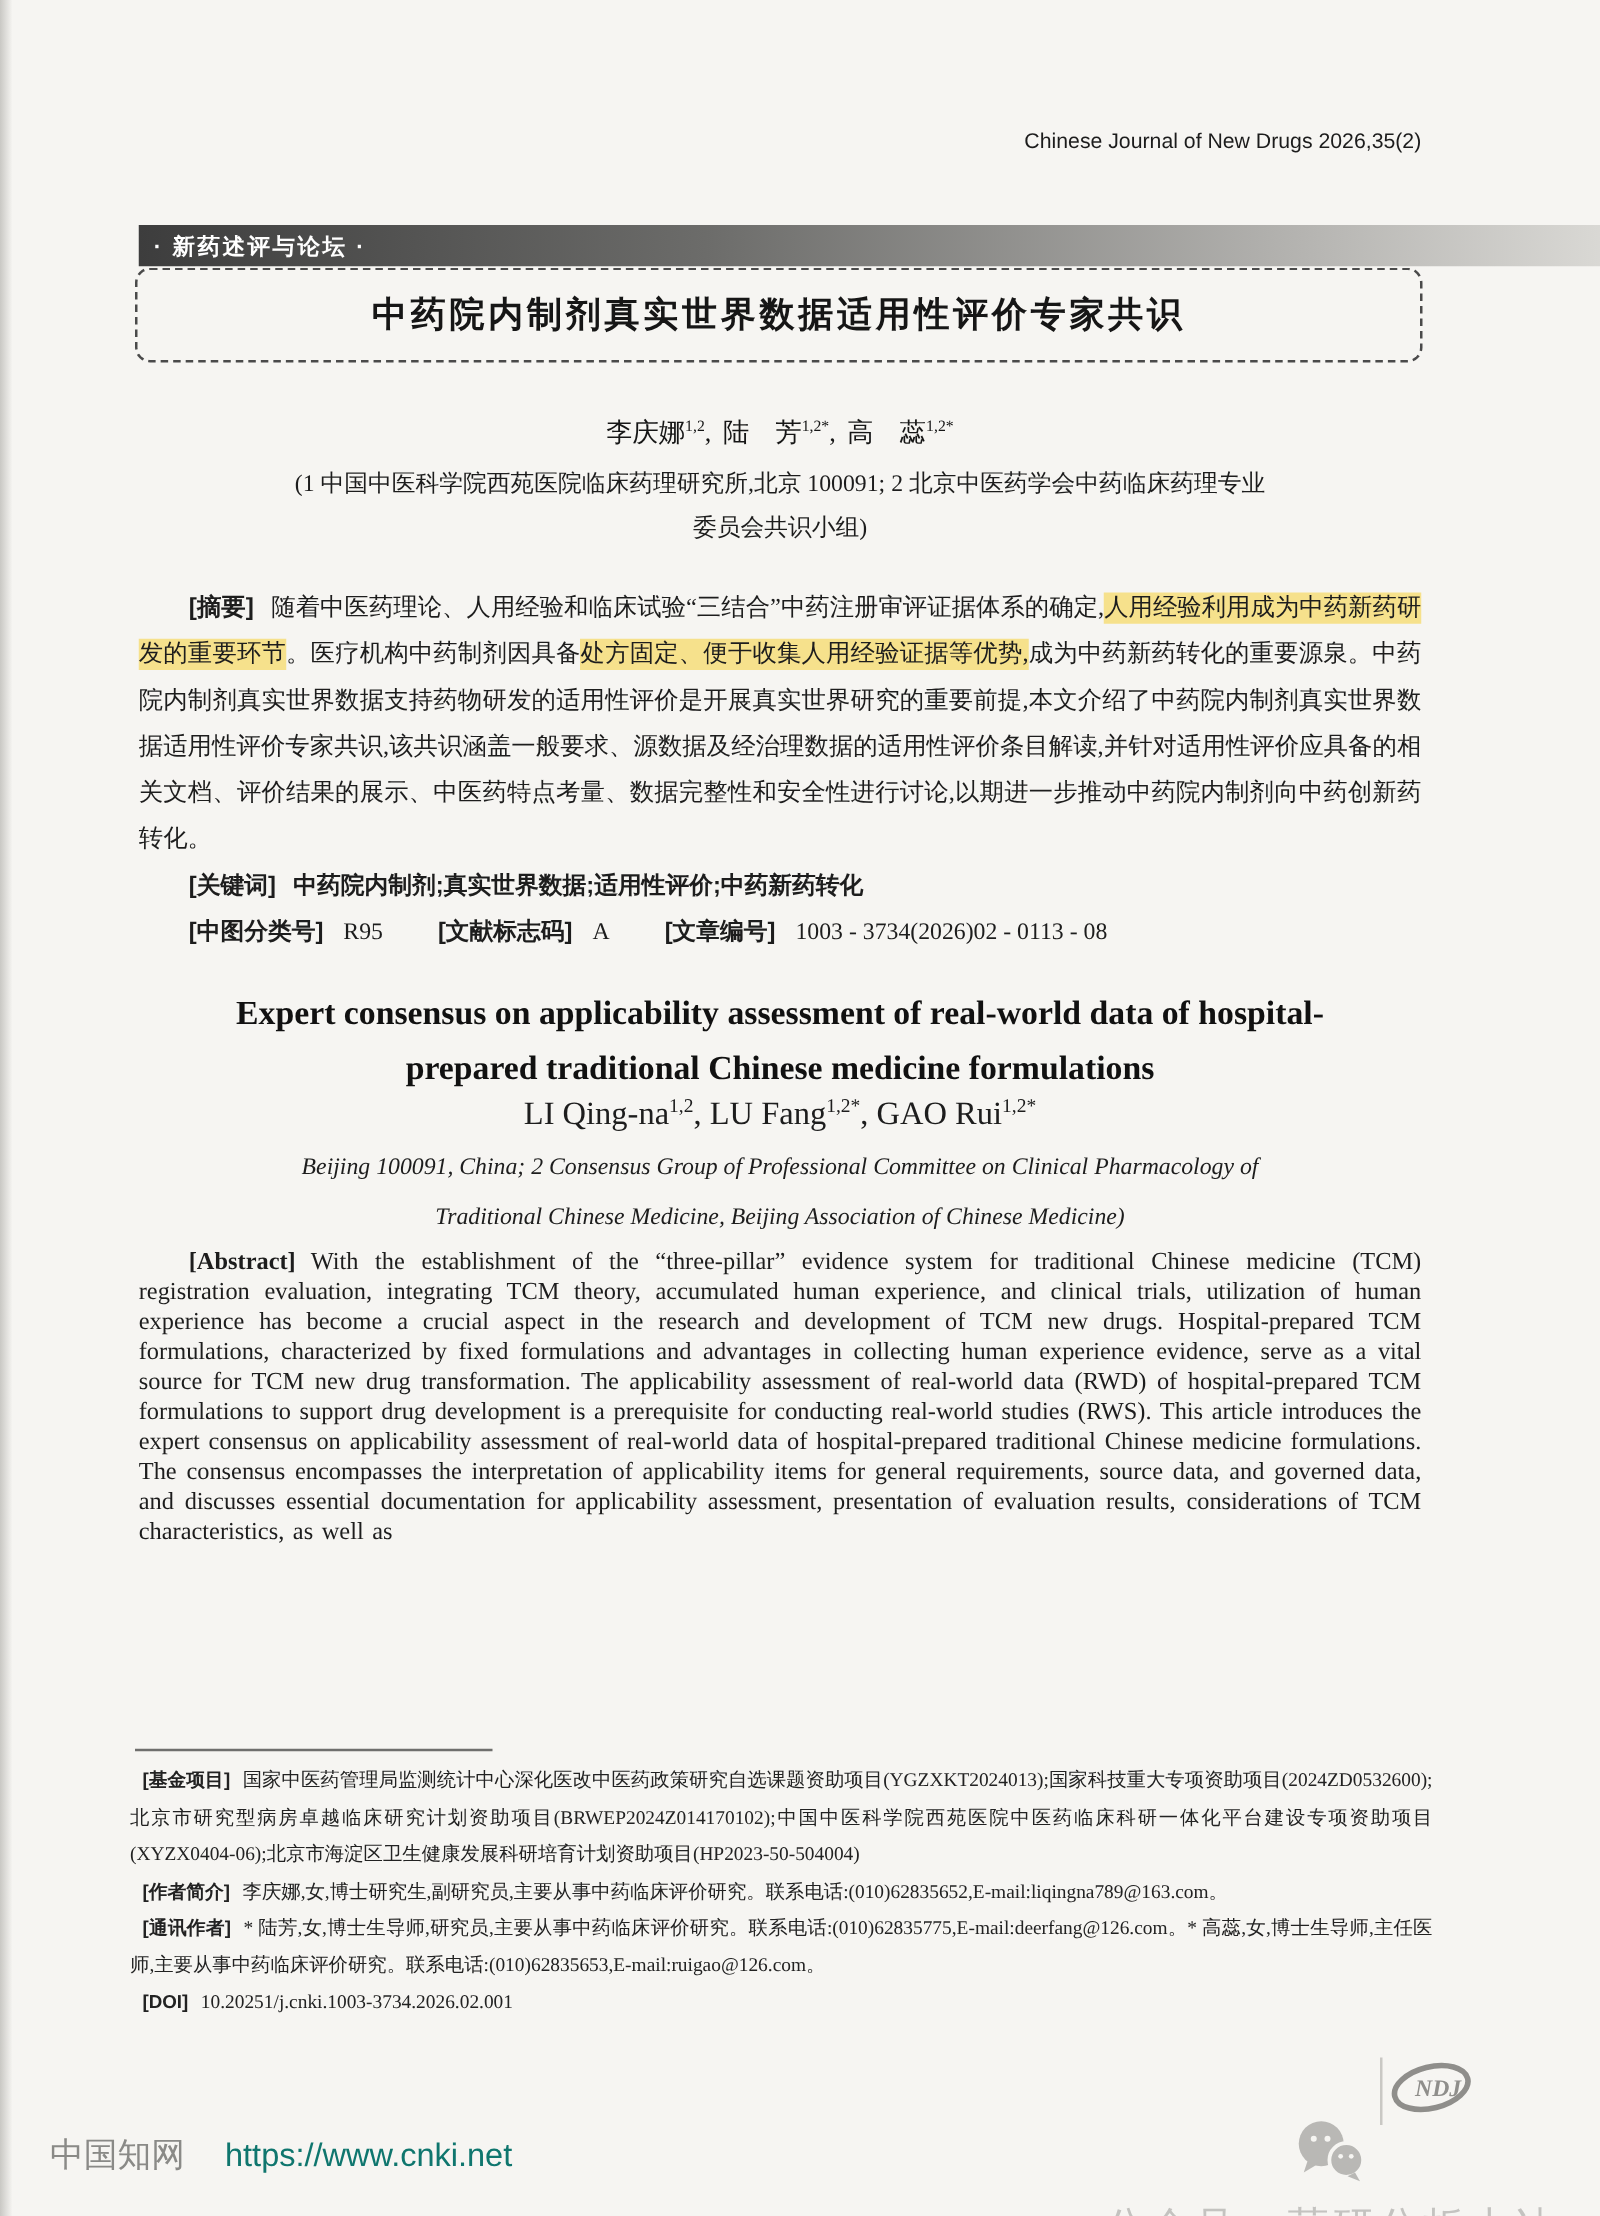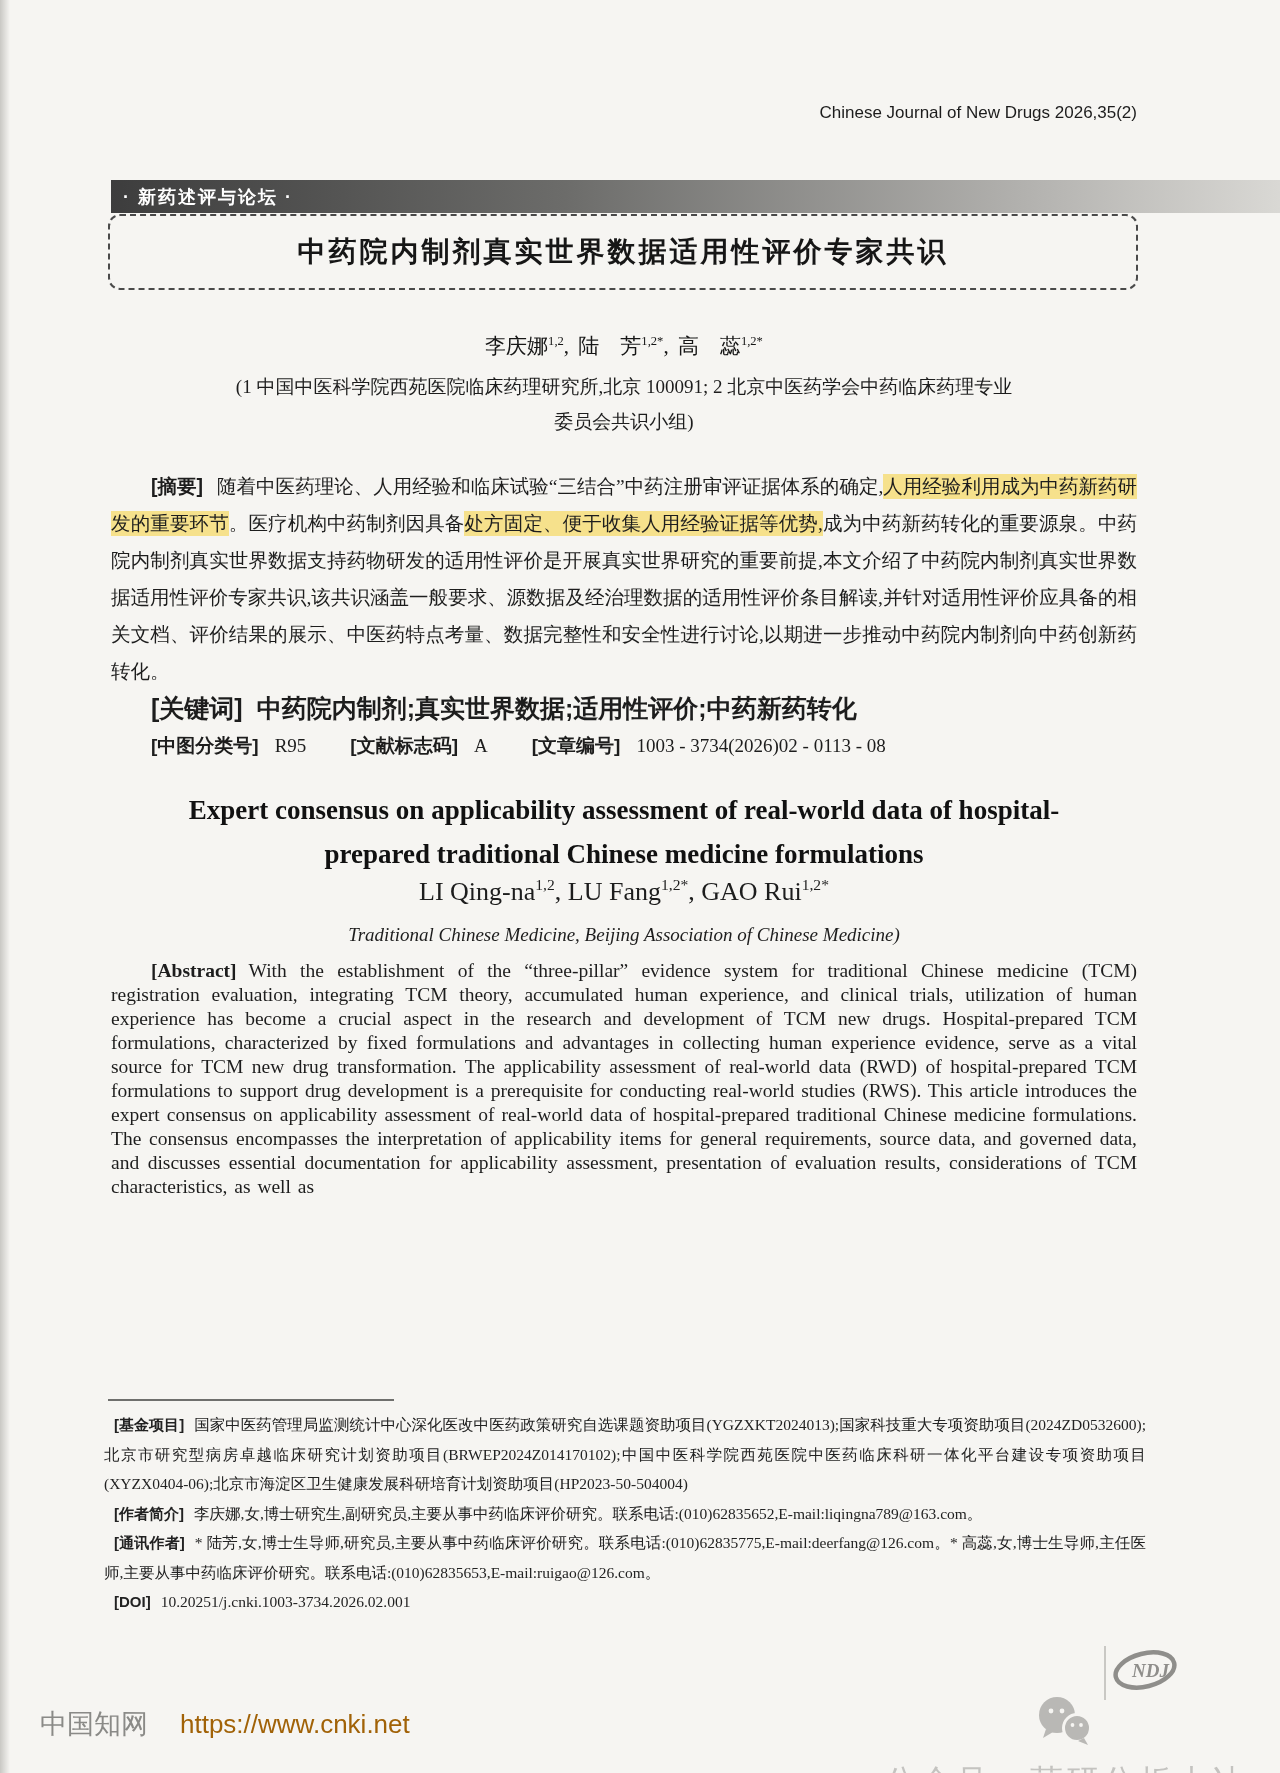--- a/index.html
+++ b/index.html
@@ -61,21 +61,21 @@
     font-size: 19.5px; line-height: 37px; text-align: justify;
     text-indent: 40px;
   }
   .lbl {
     font-family: "Liberation Sans", sans-serif; font-weight: bold;
     margin-right: 14px;
   }
   .hl { background: #f6e18c; padding: 2px 0; box-decoration-break: clone; -webkit-box-decoration-break: clone; }
   .keywords-cn {
     font-family: "Liberation Sans", sans-serif; font-weight: bold;
-    font-size: 25px; line-height: 37px; text-indent: 40px;
+    font-size: 19px; line-height: 37px; text-indent: 40px;
   }
   .class-line { font-size: 19px; line-height: 37px; text-indent: 40px; }
   .class-line .lbl { margin-right: 16px; }
   .class-line .gap { display: inline-block; width: 44px; }
   .title-en {
     margin-top: 24px; padding: 0 36px;
     text-align: center; font-size: 27px; font-weight: bold; line-height: 44px;
     font-family: "Liberation Serif", serif; color: #111;
   }
   .authors-en { margin-top: 0; text-align: center; font-size: 26px; }
@@ -92,21 +92,21 @@
   .fn .lbl { font-size: 15px; margin-right: 10px; }
   
   .footer-right { position: absolute; right: 183px; top: 1638px; text-align: right; }
   .page-num { font-size: 21px; letter-spacing: 1px; }
   .journal-cn { margin-top: 9px; font-size: 17.5px; }
   .footer-divider { position: absolute; left: 1104px; top: 1646px; width: 2px; height: 54px; background: #c9c8c4; }
   .logo { position: absolute; left: 1112px; top: 1644px; }
   
   .wm-left { position: absolute; left: 40px; top: 1706px; display: flex; align-items: baseline; gap: 32px; }
   .wm-cnki { font-family: "Liberation Sans", sans-serif; font-size: 27px; color: #8a8a87; }
-  .wm-url { font-family: "Liberation Sans", sans-serif; font-size: 26px; color: #a16207; }
+  .wm-url { font-family: "Liberation Sans", sans-serif; font-size: 26px; color: #0f766e; }
   .wm-right { position: absolute; right: 34px; top: 1694px; display: flex; align-items: center; gap: 12px; flex-direction: column; }
   .wm-label { font-family: "Liberation Sans", sans-serif; font-size: 33px; color: #c4c3c0; letter-spacing: 3px; }
 </style>
 </head>
 <body>
 
 <div class="page">
   <div class="scan-edge"></div>
 
   <div class="header-journal">Chinese Journal of New Drugs 2026,35(2)</div>
@@ -137,20 +137,21 @@
 
     <h2 class="title-en">Expert consensus on applicability assessment of real-world data of hospital-prepared traditional Chinese medicine formulations</h2>
 
     <div class="authors-en">
       <span class="author"><span>LI Qing-na</span><sup>1,2</sup><span>,  </span></span>
       <span class="author"><span>LU Fang</span><sup>1,2*</sup><span>,  </span></span>
       <span class="author"><span>GAO Rui</span><sup>1,2*</sup><span></span></span>
     </div>
 
     <div class="affil-en">
+      <div>Beijing 100091, China; 2 Consensus Group of Professional Committee on Clinical Pharmacology of</div>
       <div>Traditional Chinese Medicine, Beijing Association of Chinese Medicine)</div>
     </div>
 
     <p class="abs-en"><b class="lbl-en">[Abstract]</b><span>With the establishment of the “three-pillar” evidence system for traditional Chinese medicine (TCM) registration evaluation, integrating TCM theory, accumulated human experience, and clinical trials, utilization of human experience has become a crucial aspect in the research and development of TCM new drugs. Hospital-prepared TCM formulations, characterized by fixed formulations and advantages in collecting human experience evidence, serve as a vital source for TCM new drug transformation. The applicability assessment of real-world data (RWD) of hospital-prepared TCM formulations to support drug development is a prerequisite for conducting real-world studies (RWS). This article introduces the expert consensus on applicability assessment of real-world data of hospital-prepared traditional Chinese medicine formulations. The consensus encompasses the interpretation of applicability items for general requirements, source data, and governed data, and discusses essential documentation for applicability assessment, presentation of evaluation results, considerations of TCM characteristics, as well as</span></p>
   </div>
 
   <div class="footnotes">
     <hr class="fn-rule">
     <p class="fn"><b class="lbl">[基金项目]</b><span>国家中医药管理局监测统计中心深化医改中医药政策研究自选课题资助项目(YGZXKT2024013);国家科技重大专项资助项目(2024ZD0532600);北京市研究型病房卓越临床研究计划资助项目(BRWEP2024Z014170102);中国中医科学院西苑医院中医药临床科研一体化平台建设专项资助项目(XYZX0404-06);北京市海淀区卫生健康发展科研培育计划资助项目(HP2023-50-504004)</span></p>
     <p class="fn"><b class="lbl">[作者简介]</b><span>李庆娜,女,博士研究生,副研究员,主要从事中药临床评价研究。联系电话:(010)62835652,E-mail:liqingna789@163.com。</span></p>

